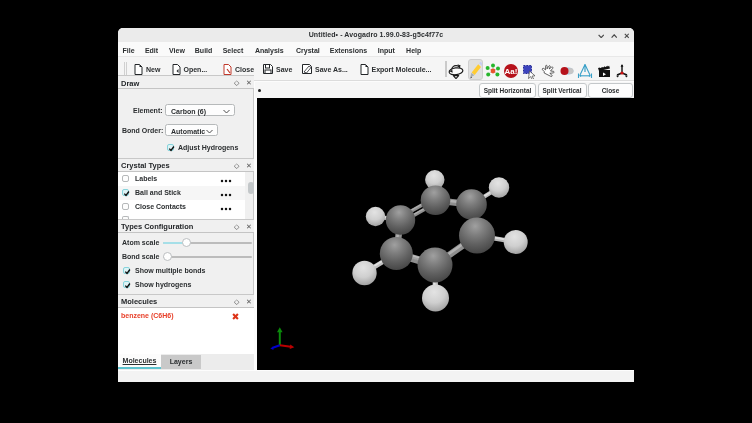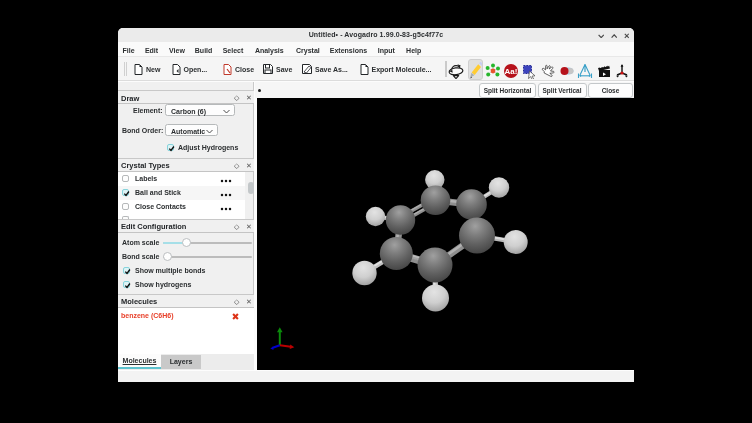--- a/index.html
+++ b/index.html
@@ -175,21 +175,21 @@
             <path d="M8 1l-1.4 2.8h2.8z" fill="#111"></path>
             <path d="M2 12.7l3-.2-1.2 2z" fill="#111"></path>
             <path d="M14 12.7l-3-.2 1.2 2z" fill="#111"></path>
             <circle cx="8" cy="10" r="1.6" fill="#cc1111"></circle>
           </svg>
       </div>
     </div>
 
     <div id="panel" class="abs"></div>
 
-    <div class="hdr abs" style="top:62px;text-decoration:underline;">
+    <div class="hdr abs" style="top:47px;text-decoration:underline;">
         <span class="t">Draw</span>
         <span class="ic" style="left:116px;">◇</span>
         <span class="ic" style="left:128px;">✕</span>
       </div>
     <div class="lbl" style="left:15px; top:79px;">Element:</div>
     <div class="combo" style="left:47px; top:76px; width:70px; height:12px;">
         <span class="tx">Carbon (6)</span>
         <svg width="7" height="5" viewBox="0 0 7 5" style="position:absolute; right:4px; top:3.5px;">
           <path d="M.5 1l3 3 3-3" stroke="#4d4d4d" fill="none"></path>
         </svg>
@@ -244,21 +244,21 @@
             <circle cx="2" cy="2" r="1.25"></circle>
             <circle cx="6" cy="2" r="1.25"></circle>
             <circle cx="10" cy="2" r="1.25"></circle>
           </g>
         </svg>
       <div class="abs" style="left:4px; top:44px; width:7px; height:2.5px; border:1px solid #b6b9ba; border-bottom:none; border-radius:2px 2px 0 0; background:#fdfdfd;"></div>
     </div>
     <div class="abs" style="left:129.5px; top:154px; width:6px; height:11.5px; background:#c3c7c9; border-radius:3px;"></div>
 
     <div class="hdr abs" style="top:190.5px;">
-        <span class="t">Edit Configuration</span>
+        <span class="t">Types Configuration</span>
         <span class="ic" style="left:116px;">◇</span>
         <span class="ic" style="left:128px;">✕</span>
       </div>
     <div class="lbl" style="left:4px; top:211px;">Atom scale</div>
     <div class="slider-track" style="left:45px; top:214px; width:89px;"></div>
     <div class="slider-fill" style="left:45px; top:214px; width:23px;"></div>
     <div class="slider-handle" style="left:64px; top:210px;"></div>
     <div class="lbl" style="left:4px; top:225px;">Bond scale</div>
     <div class="slider-track" style="left:45px; top:228px; width:89px;"></div>
     <div class="slider-handle" style="left:45px; top:224px;"></div>

